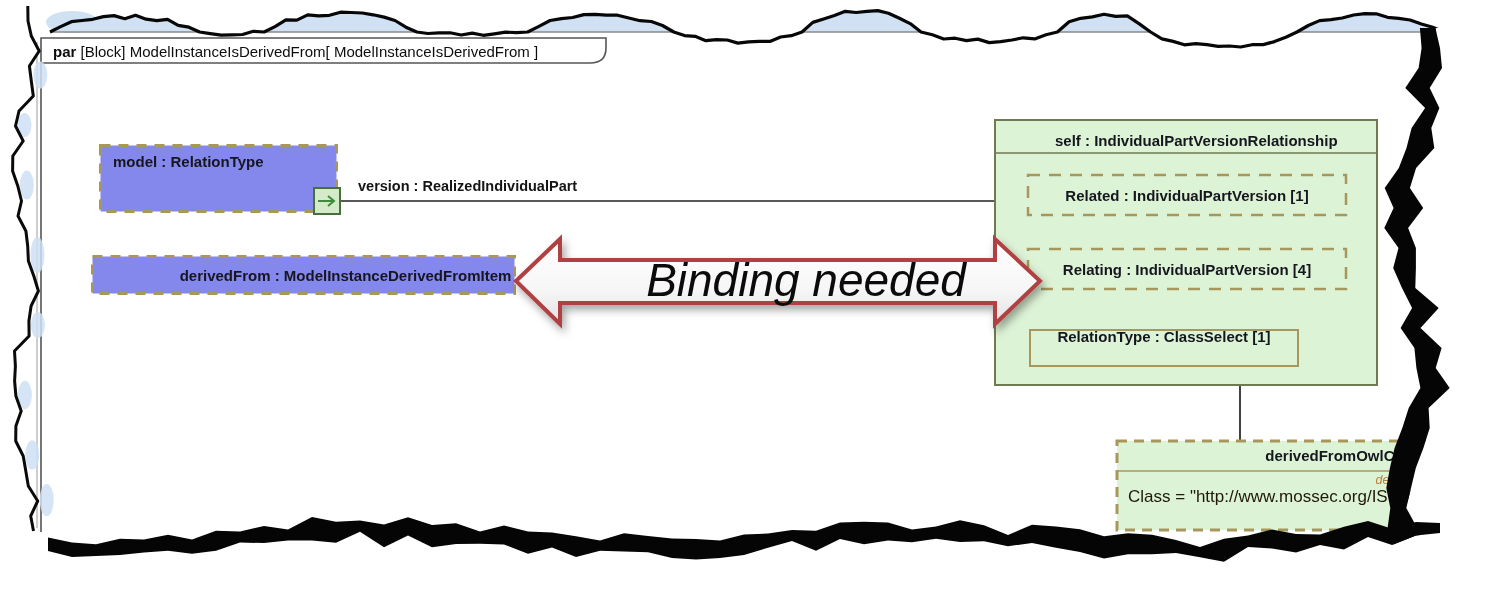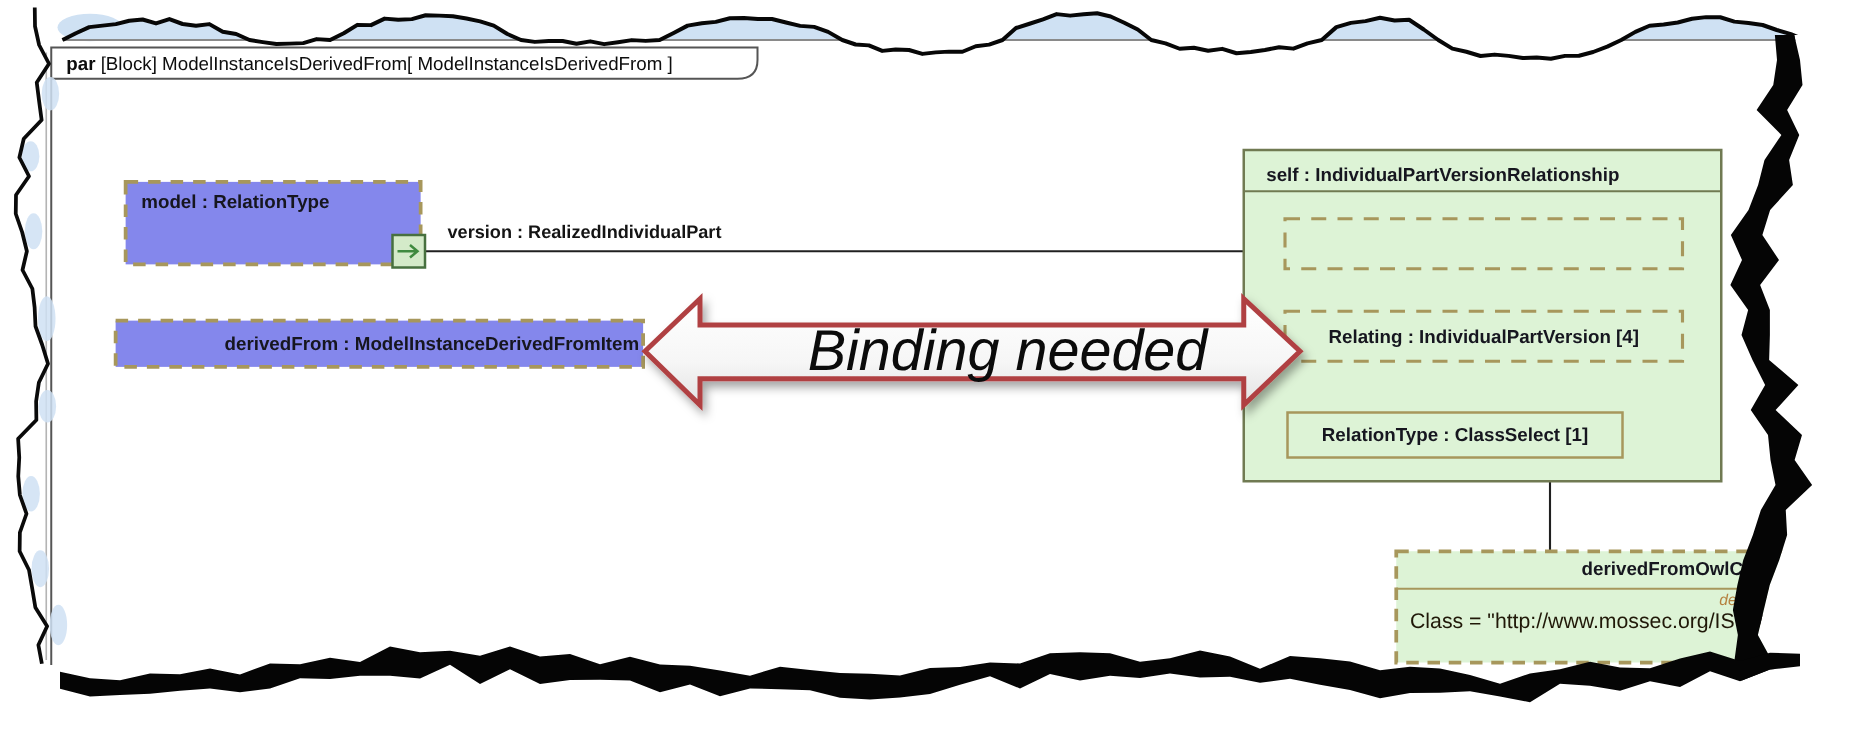--- a/index.html
+++ b/index.html
@@ -11,24 +11,24 @@
   #tear-svg{z-index:3;pointer-events:none;}
   .lbl{position:absolute;font-weight:bold;font-size:15px;color:#16161f;white-space:nowrap;}
   .center{display:flex;align-items:center;justify-content:center;}
   #tab-text{position:absolute;left:53px;top:43px;font-size:15px;color:#0d0d0d;white-space:nowrap;}
   #tab-text .kw{font-weight:bold;}
   #wire-label{position:absolute;left:346px;top:178px;font-size:14.5px;font-weight:bold;color:#141414;white-space:nowrap;margin-left:12px;}
   #model-label{left:113px;top:153px;}
   #derivedfrom-label{left:92px;top:256px;width:423px;height:38px;padding-left:42px;}
   #binding-label{position:absolute;left:586px;top:254px;width:440px;height:52px;
                  font-size:46px;color:#0b0b0b;white-space:nowrap;font-style:italic;}
-  #self-header{left:1013px;top:126px;height:28px;display:flex;align-items:center;}
+  #self-header{left:1055px;top:126px;height:28px;display:flex;align-items:center;}
   #related-label{left:1028px;top:175px;width:318px;height:40px;}
   #relating-label{left:1028px;top:249px;width:318px;height:40px;}
-  #reltype-label{left:1030px;top:330px;width:268px;height:36px;}
+  #reltype-label{left:1030px;top:318px;width:268px;height:36px;}
   #owl-header{left:1117px;top:447px;width:290px;text-align:right;}
   #owl-default{position:absolute;left:1117px;top:473px;width:296px;text-align:right;
                font-style:italic;font-size:12.5px;color:#b5813f;white-space:nowrap;}
   #owl-value{position:absolute;left:1128px;top:487px;font-size:17px;color:#201808;white-space:nowrap;}
 </style>
 </head>
 <body>
 
 <div id="stage">
 
@@ -70,20 +70,21 @@
   <div id="texts">
     <div id="tab-text"><span class="kw">par</span>&nbsp;<span>[Block] ModelInstanceIsDerivedFrom[ ModelInstanceIsDerivedFrom ]</span></div>
 
     <div class="lbl" id="model-label">model : RelationType</div>
     <div id="wire-label">version : RealizedIndividualPart</div>
     <div class="lbl center" id="derivedfrom-label">derivedFrom : ModelInstanceDerivedFromItem</div>
 
     <div class="center" id="binding-label">Binding needed</div>
 
     <div class="lbl" id="self-header">self : IndividualPartVersionRelationship</div>
+    <div class="lbl center" id="related-label">Related : IndividualPartVersion [1]</div>
     <div class="lbl center" id="relating-label">Relating : IndividualPartVersion [4]</div>
     <div class="lbl center" id="reltype-label">RelationType : ClassSelect [1]</div>
 
     <div class="lbl" id="owl-header">derivedFromOwlCla</div>
     <div id="owl-default">default</div>
     <div id="owl-value">Class = "http://www.mossec.org/ISO/AP</div>
   </div>
 
   <svg id="tear-svg" class="layer">
       <path d="M27.8 6.0L28.0 21.0L31.3 36.0L39.2 51.0L29.4 66.0L31.3 81.0L33.3 96.0L19.0 111.0L15.5 126.0L23.2 141.0L12.8 156.0L12.6 171.0L17.8 186.0L21.5 201.0L18.0 216.0L25.9 231.0L27.7 246.0L28.4 261.0L33.8 276.0L38.4 291.0L31.1 306.0L28.9 321.0L29.1 336.0L14.5 351.0L15.4 366.0L14.6 381.0L15.9 396.0L21.2 411.0L15.9 426.0L15.7 441.0L23.2 456.0L25.8 471.0L28.3 486.0L37.7 501.0L30.7 516.0L33.5 531.0L0 538L0 6Z" fill="#fff"></path>

